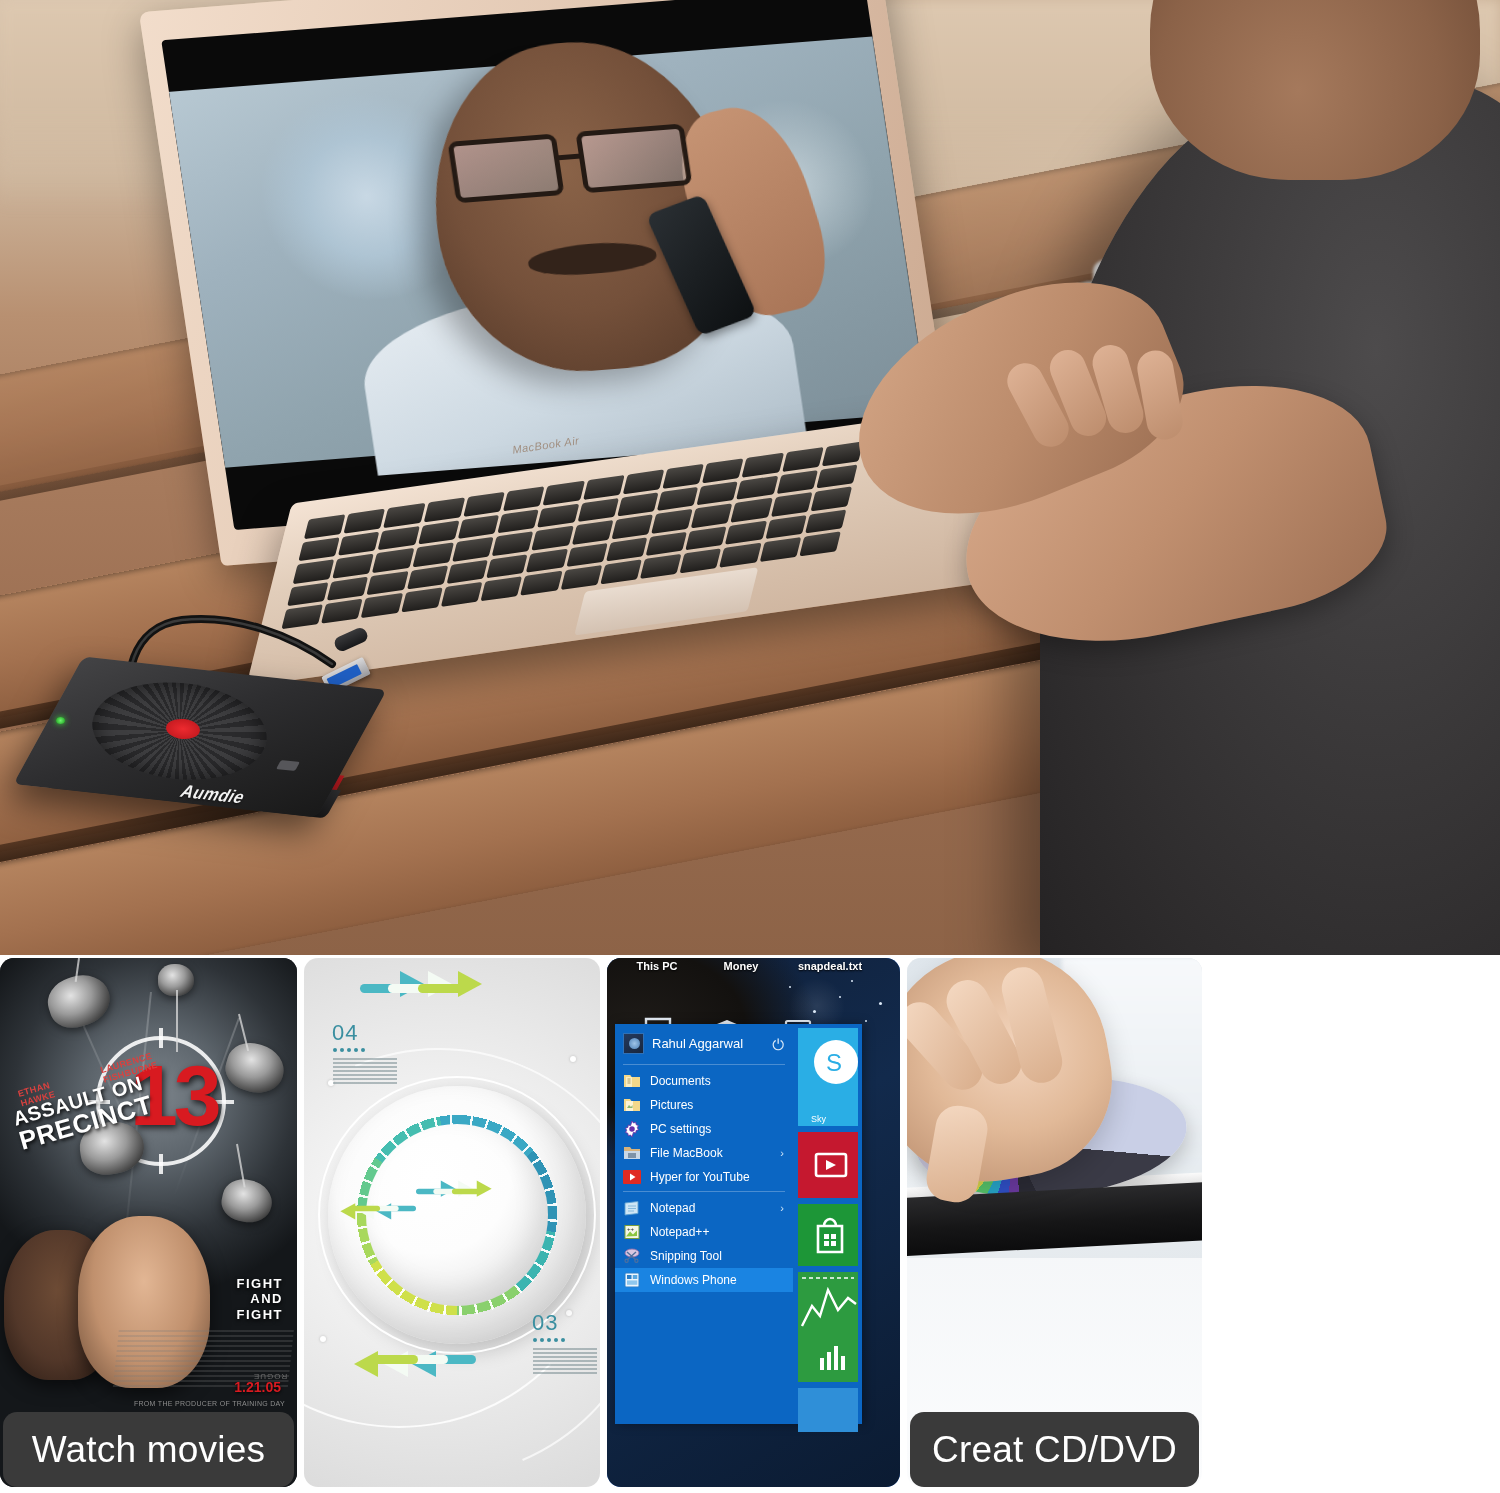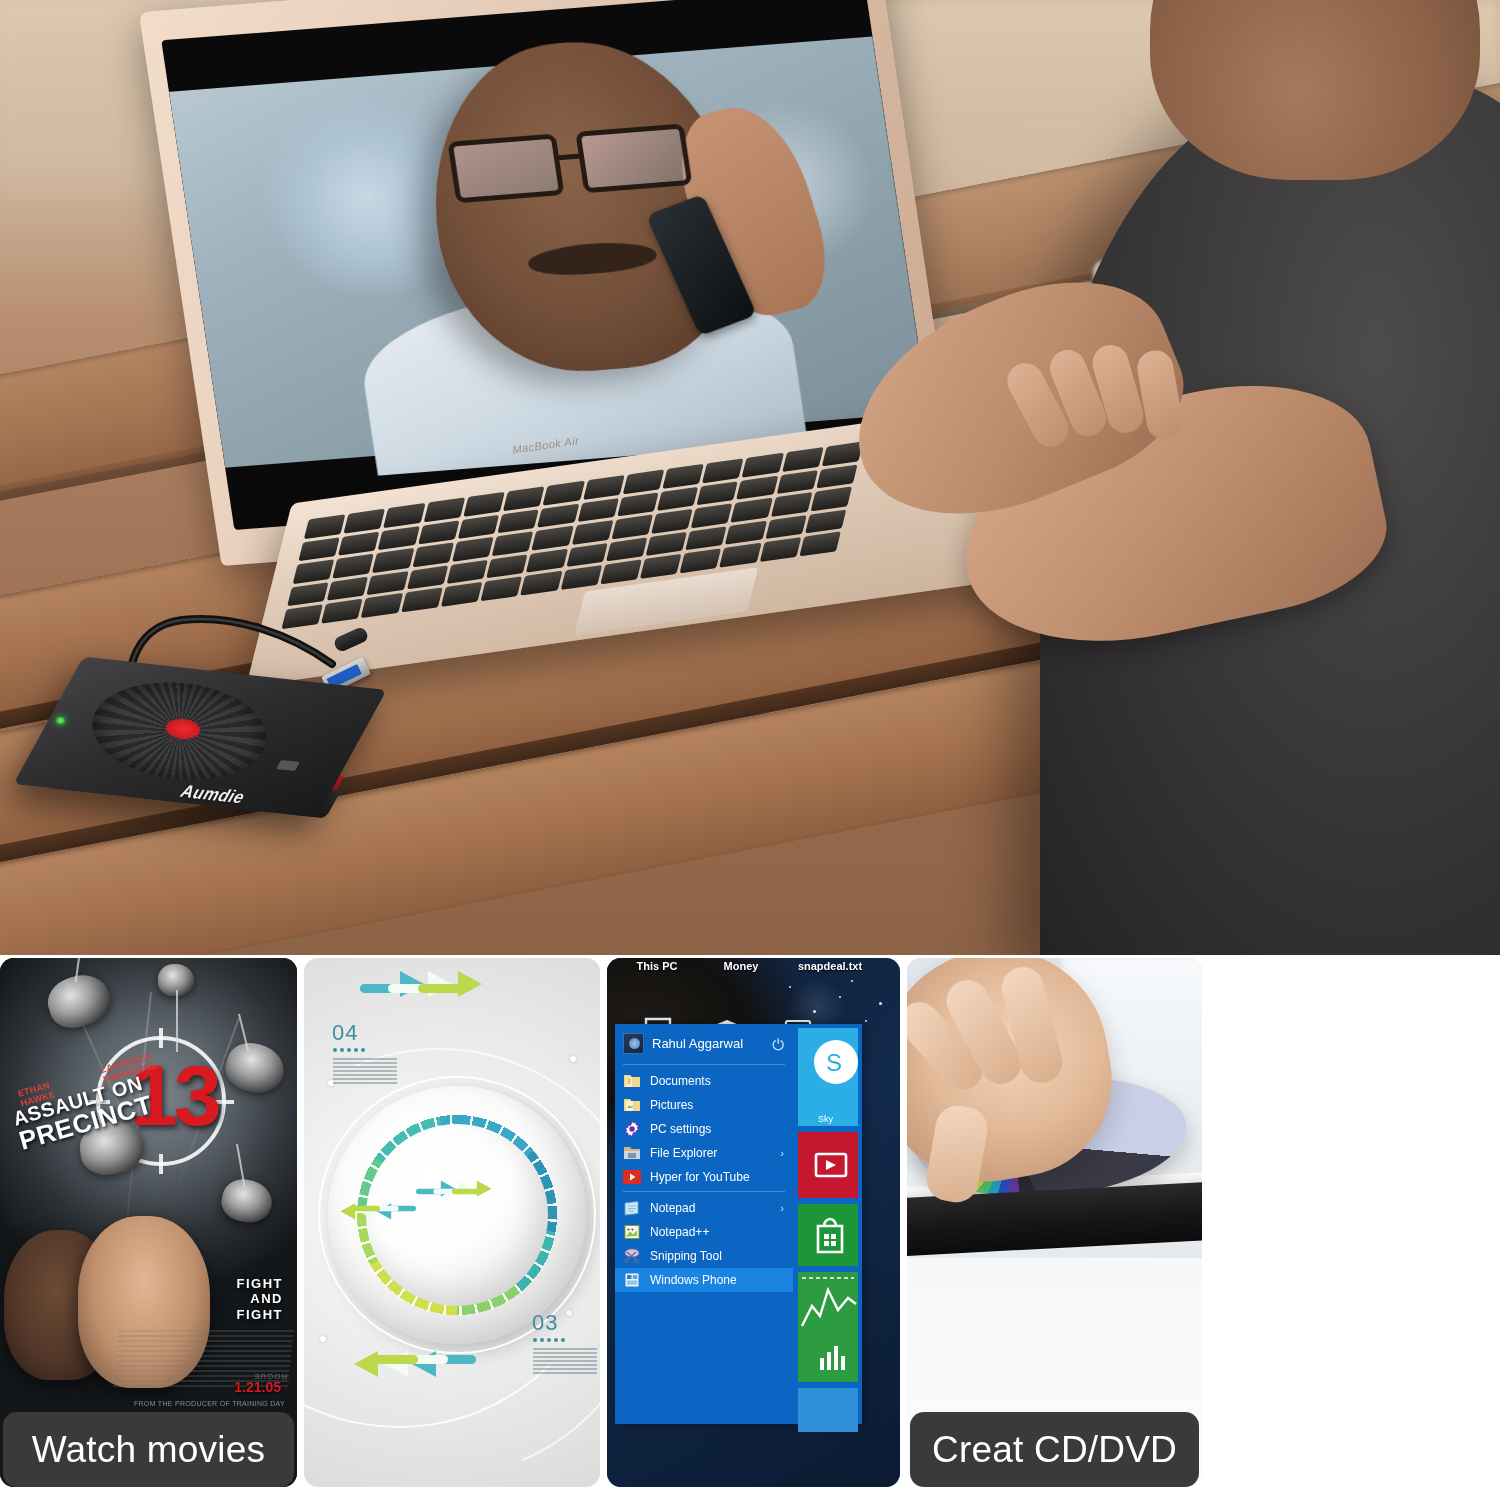--- a/index.html
+++ b/index.html
@@ -520,21 +520,21 @@
   }
   .sm-item.sel { background:#1a84e2; }
   .sm-ico {
     width:18px; height:16px; flex:0 0 auto; position:relative;
   }
   .sm-chev { position:absolute; right:9px; color:#cfe4f7; font-size:11px; }
   .sm-tiles {
     width:69px; position:relative; padding-top:4px;
   }
   .tile { position:absolute; left:5px; width:60px; }
-  .tile-lbl { position:absolute; left:20px; bottom:2px; color:#fff; font-size:9px; }
+  .tile-lbl { position:absolute; left:13px; bottom:2px; color:#fff; font-size:9px; }
 
   
   .disc5 { position:absolute; inset:0; background:linear-gradient(180deg,#e9ecef 0%, #f4f6f8 48%, #fbfcfd 100%); }
   .d5-bg {
     position:absolute; left:0; top:0; width:100%; height:300px;
     background:linear-gradient(170deg,#dfe6ec 0%, #eef2f5 55%, #e4e9ed 100%);
   }
   .d5-window {
     position:absolute; right:-10px; top:0; width:150px; height:260px;
     background:linear-gradient(180deg,#f7f9fb,#e3e9ee);
@@ -936,21 +936,21 @@
           </div>
 
           <div class="sm-item">
             <span class="sm-ico">
               <svg width="18" height="16" viewBox="0 0 18 16">
                 <path d="M1,2 h6 l1.5,2 H17 v10 H1 z" fill="#d7b27a"></path>
                 <path d="M1,6 h16 v8 H1 z" fill="#c9d8e6"></path>
                 <rect x="5" y="8" width="8" height="5" fill="#7d93a8"></rect>
               </svg>
             </span>
-            <span>File Explorer</span>
+            <span>File MacBook</span>
             <span class="sm-chev">›</span>
           </div>
 
           <div class="sm-item">
             <span class="sm-ico">
               <svg width="18" height="16" viewBox="0 0 18 16">
                 <rect x="0" y="1" width="18" height="14" rx="1" fill="#e02a22"></rect>
                 <path d="M7,4.5 L12.5,8 7,11.5 z" fill="#ffffff"></path>
               </svg>
             </span>

